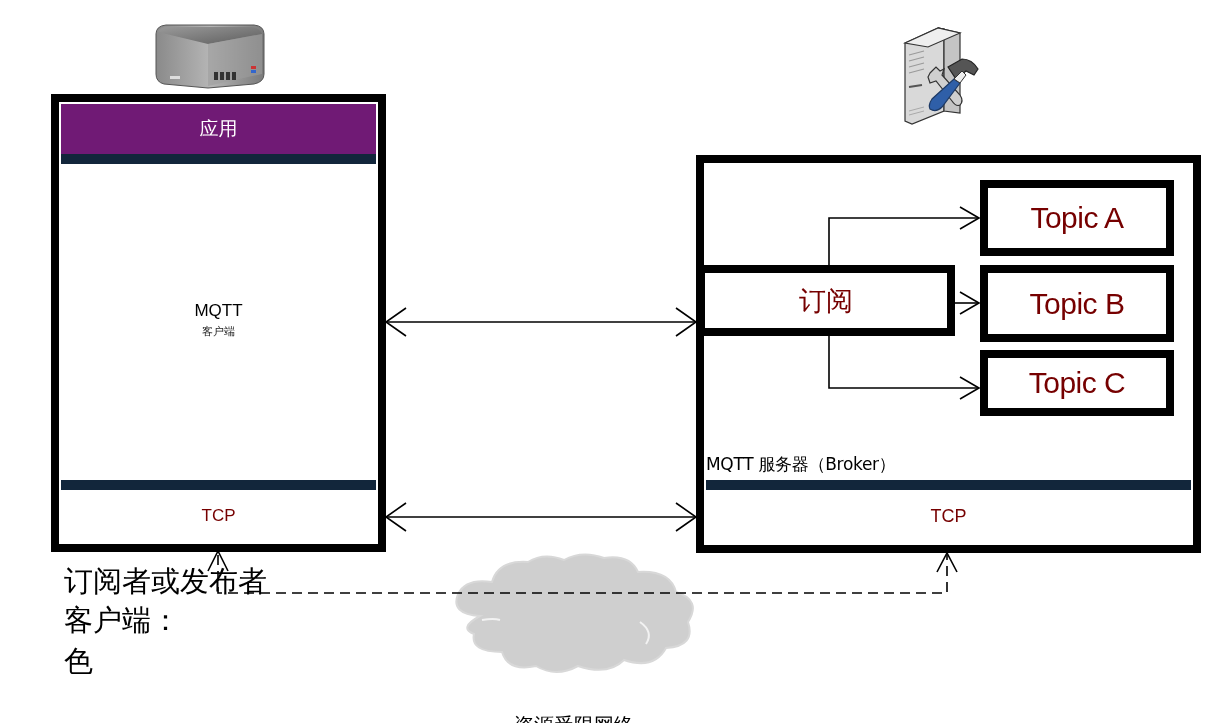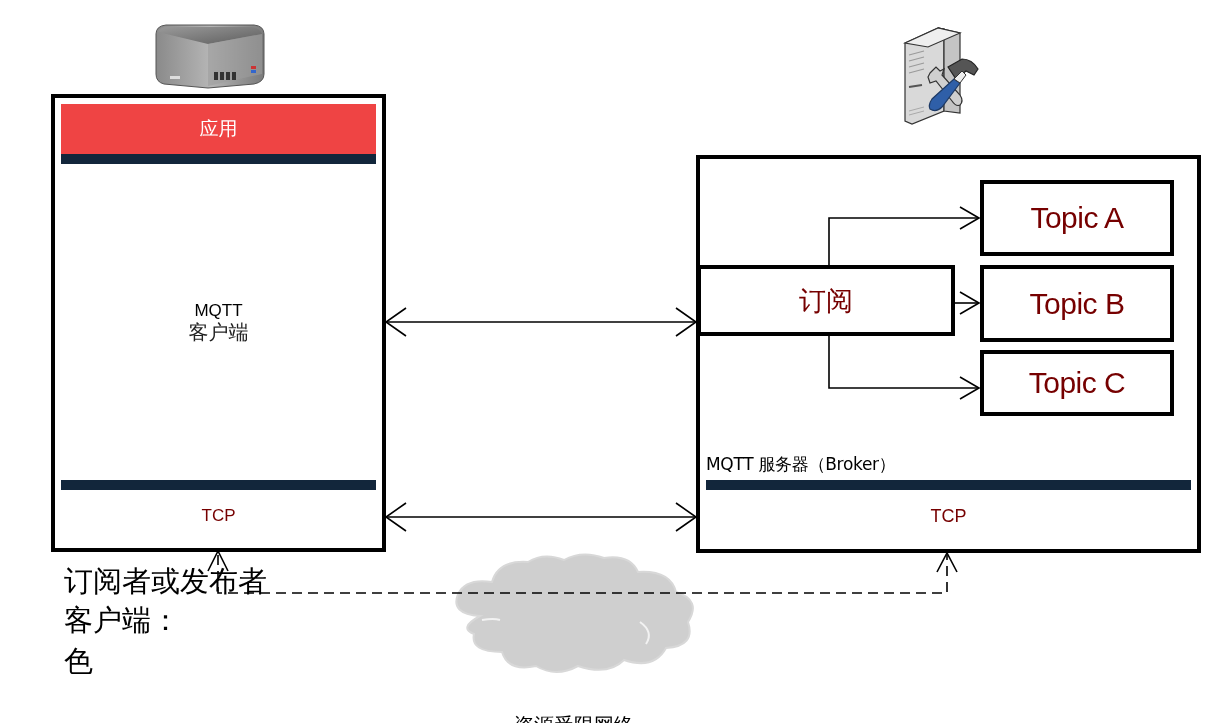--- a/index.html
+++ b/index.html
@@ -1,19 +1,19 @@
 <!DOCTYPE html>
 <html><head>
   <meta charset="utf-8">
   <style>
     html, body { margin: 0; padding: 0; background: #ffffff; }
     body { width: 1207px; height: 723px; position: relative; overflow: hidden;
            font-family: "Liberation Sans", "DejaVu Sans", sans-serif; }
     .abs { position: absolute; box-sizing: border-box; }
-    .navy-box { border: 4px solid #000000; background: #ffffff; }
+    .navy-box { border: 8px solid #000000; background: #ffffff; }
     .navy-bar { background: #12263b; }
     .center-text { display: flex; align-items: center; justify-content: center; text-align: center; }
     .red { color: #760000; }
     svg.overlay { position: absolute; left: 0; top: 0; }
   </style>
 </head>
 <body>
 
 <div class="abs" style="left:150px; top:22px; width:120px; height:70px;">
   <svg width="120" height="70" viewBox="0 0 120 70">
@@ -36,27 +36,27 @@
     <rect x="76" y="50" width="4" height="8" fill="#333"></rect>
     <rect x="82" y="50" width="4" height="8" fill="#333"></rect>
     <rect x="20" y="54" width="10" height="3" fill="#ddd"></rect>
     <rect x="101" y="44" width="5" height="3" fill="#c33"></rect>
     <rect x="101" y="48" width="5" height="3" fill="#36c"></rect>
   </svg>
 </div>
 
 <div class="abs navy-box" style="left:51px; top:94px; width:335px; height:458px;">
 </div>
-<div class="abs center-text" style="left:61px; top:104px; width:315px; height:50px; background:#ef4444;">
+<div class="abs center-text" style="left:61px; top:104px; width:315px; height:50px; background:#701a75;">
   <span style="color:#ffffff; font-family:'DejaVu Serif', serif; font-size:19px;">应用</span>
 </div>
 <div class="abs navy-bar" style="left:61px; top:154px; width:315px; height:10px;"></div>
 <div class="abs center-text" style="left:61px; top:164px; width:315px; height:316px; flex-direction:column;">
   <span style="font-size:17px; color:#000; line-height:20px;">MQTT</span>
-  <span style="font-size:20px; color:#222; font-family:'DejaVu Sans', sans-serif; line-height:22px;">客户端</span>
+  <span style="font-size:11px; color:#222; font-family:'DejaVu Sans', sans-serif; line-height:22px;">客户端</span>
 </div>
 <div class="abs navy-bar" style="left:61px; top:480px; width:315px; height:10px;"></div>
 <div class="abs center-text" style="left:61px; top:490px; width:315px; height:52px;">
   <span class="red" style="font-size:17px;">TCP</span>
 </div>
 
 <div class="abs" style="left:900px; top:25px; width:90px; height:105px;">
   <svg width="90" height="105" viewBox="0 0 90 105">
     <path d="M5 18 L38 3 L44 4 L44 86 L12 99 L5 96 Z" fill="#d9d9d9" stroke="#333" stroke-width="1.2"></path>
     <path d="M38 3 L60 8 L60 88 L44 86 L44 4 Z" fill="#c4c4c4" stroke="#333" stroke-width="1.2"></path>

